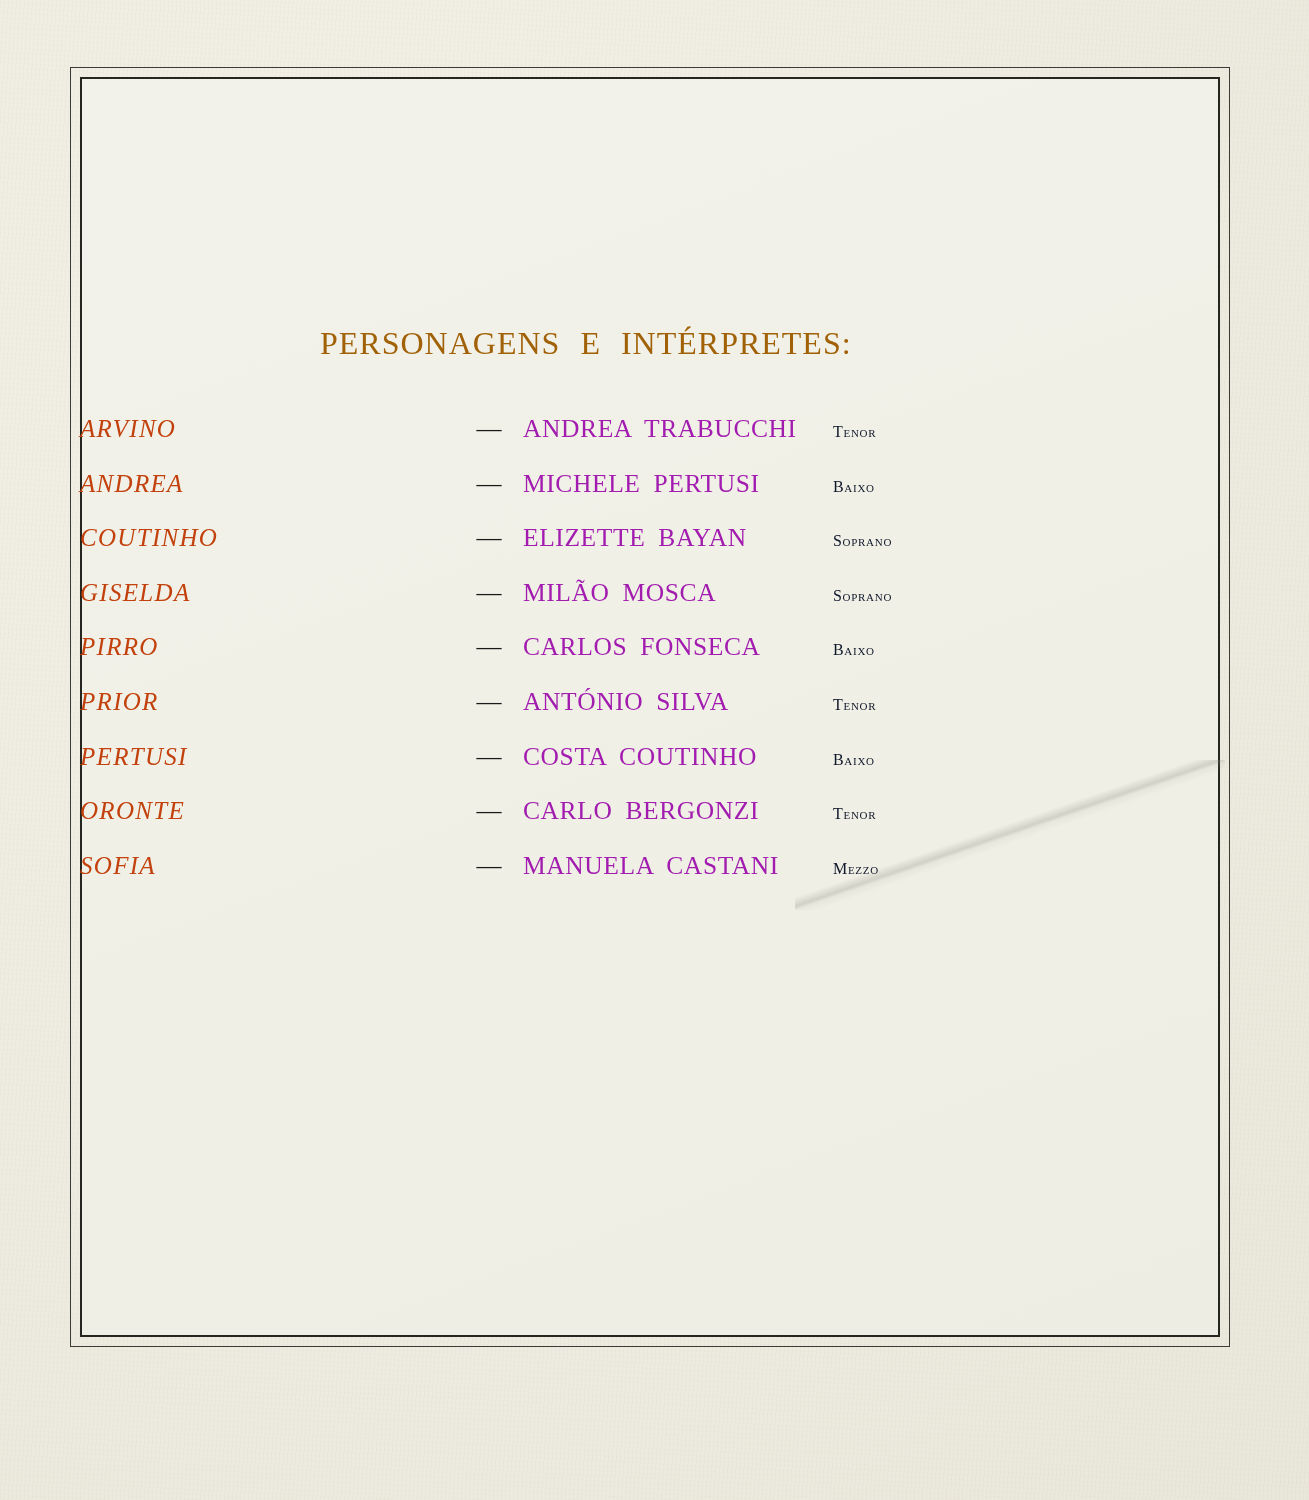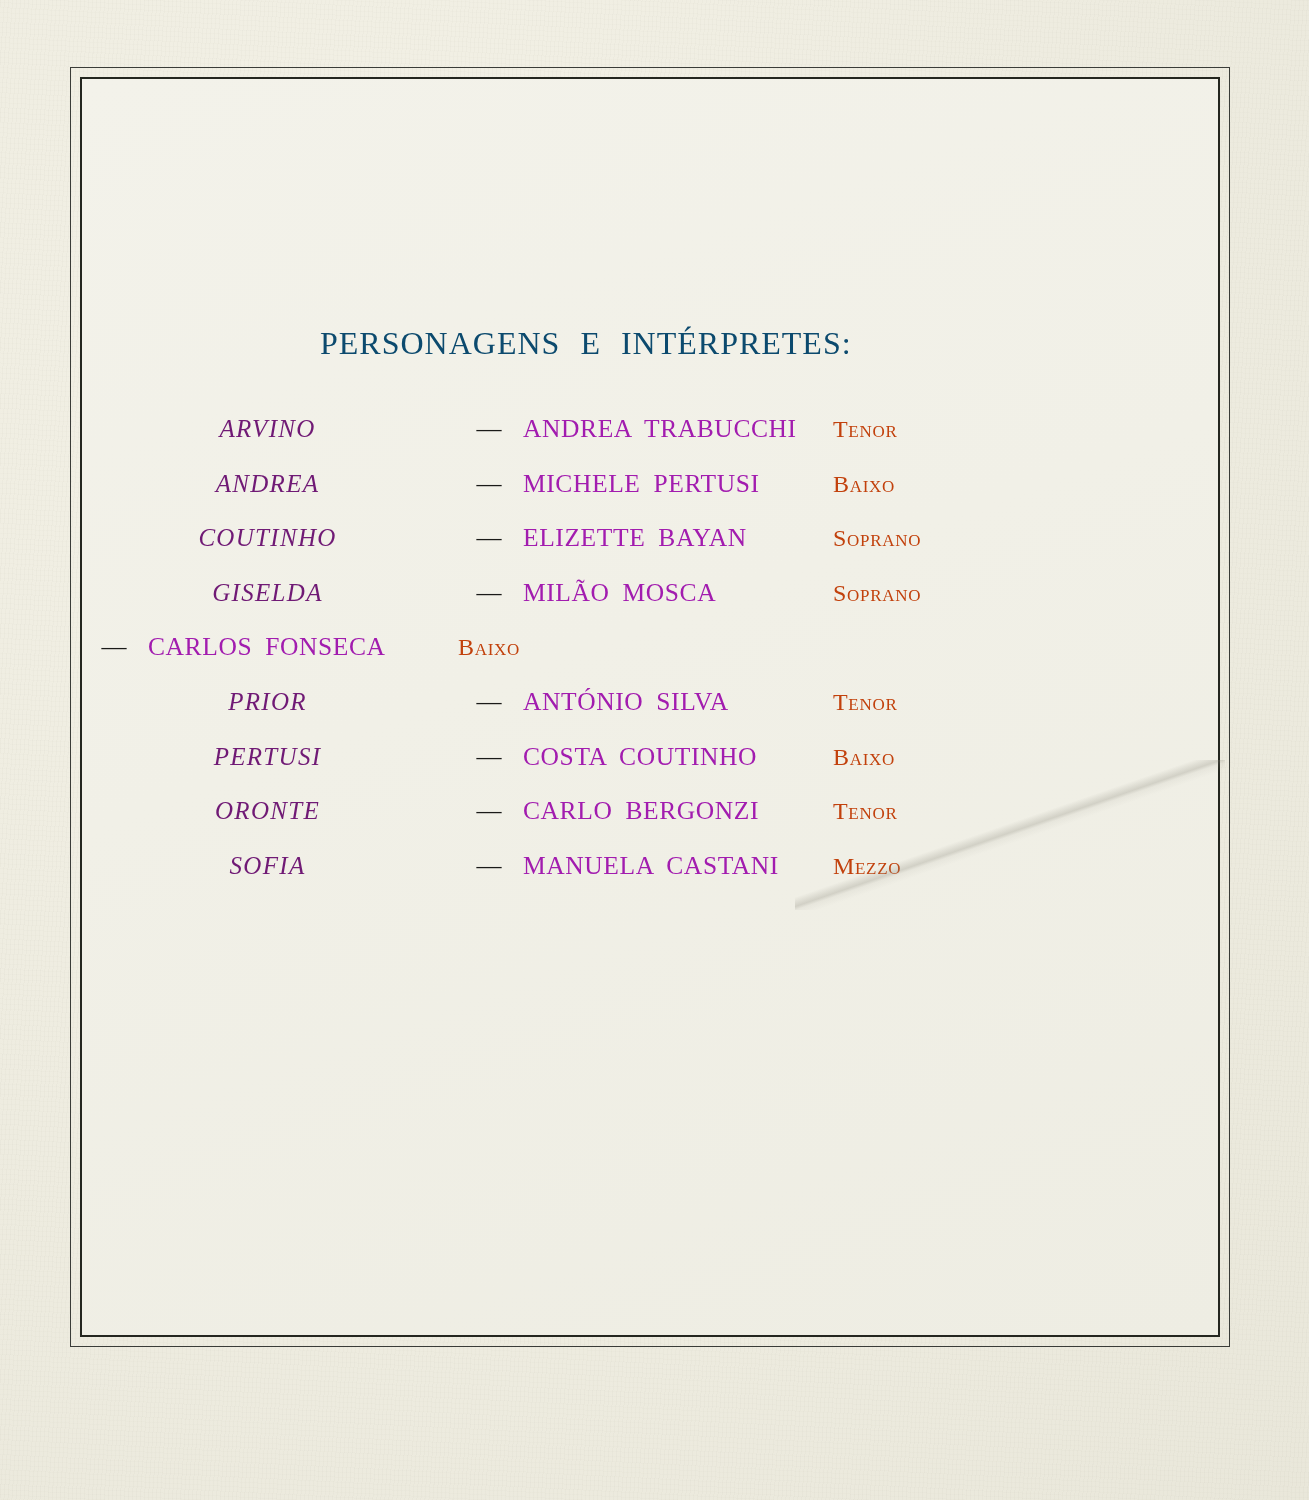--- a/index.html
+++ b/index.html
@@ -107,66 +107,66 @@
     height: 1260px;
   }
 
   .cast-title {
     position: absolute;
     left: 240px;
     top: 248px;
     font-size: 32px;
     letter-spacing: 1.0px;
     word-spacing: 11px;
-    color: #0c4a6e;
+    color: #a16207;
     white-space: nowrap;
   }
 
   .cast-list {
     position: absolute;
     left: 0;
     top: 337px;
     width: 1140px;
   }
   .cast-row {
     display: flex;
     align-items: baseline;
     height: 54.6px;
   }
   .c-role {
     width: 375px;
-    text-align: center;
+    text-align: left;
     font-style: italic;
     font-size: 25px;
     letter-spacing: 1.3px;
-    color: #701a75;
+    color: #c2410c;
     white-space: nowrap;
   }
   .c-dash {
     width: 68px;
     text-align: center;
     font-size: 25px;
     color: #1a1a18;
   }
   .c-name {
     width: 310px;
     text-align: left;
     font-size: 25.5px;
     letter-spacing: 0.6px;
     word-spacing: 6px;
     color: #a21caf;
     white-space: nowrap;
   }
   .c-voice {
     width: 200px;
     text-align: left;
-    font-size: 24px;
+    font-size: 16px;
     font-variant: small-caps;
     letter-spacing: 0.7px;
-    color: #c2410c;
+    color: #0f172a;
     white-space: nowrap;
   }
 </style>
 </head>
 <body>
 
 <div class="page">
   <div class="page-grain"></div>
 </div>
 
@@ -205,20 +205,21 @@
         <div class="c-name">ELIZETTE  BAYAN</div>
         <div class="c-voice">Soprano</div>
       </div>
       <div class="cast-row">
         <div class="c-role">GISELDA</div>
         <div class="c-dash">—</div>
         <div class="c-name">MILÃO  MOSCA</div>
         <div class="c-voice">Soprano</div>
       </div>
       <div class="cast-row">
+        <div class="c-role">PIRRO</div>
         <div class="c-dash">—</div>
         <div class="c-name">CARLOS  FONSECA</div>
         <div class="c-voice">Baixo</div>
       </div>
       <div class="cast-row">
         <div class="c-role">PRIOR</div>
         <div class="c-dash">—</div>
         <div class="c-name">ANTÓNIO  SILVA</div>
         <div class="c-voice">Tenor</div>
       </div>

